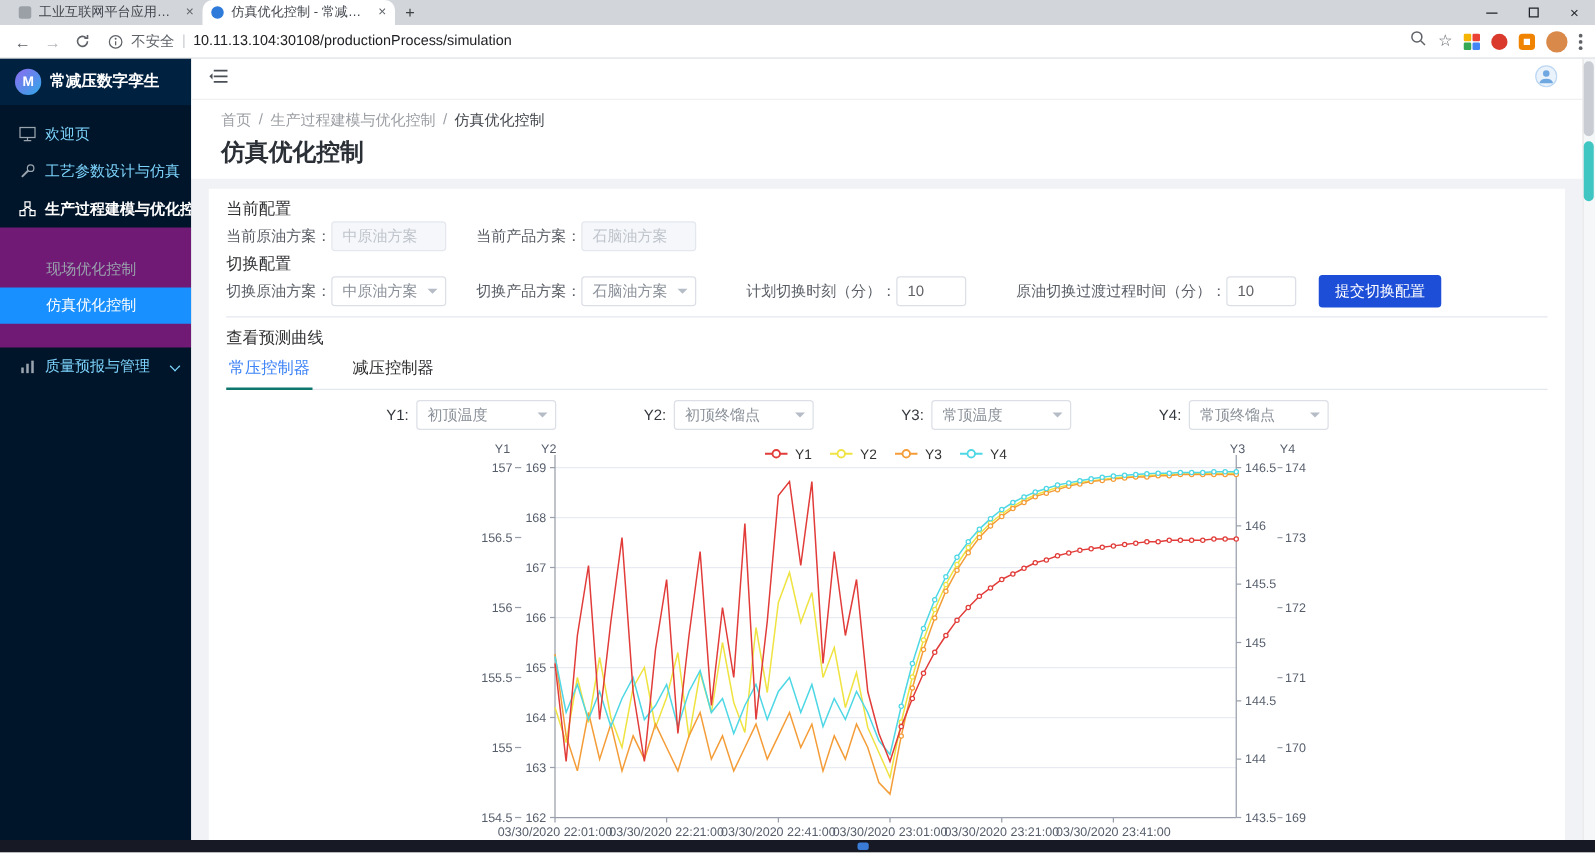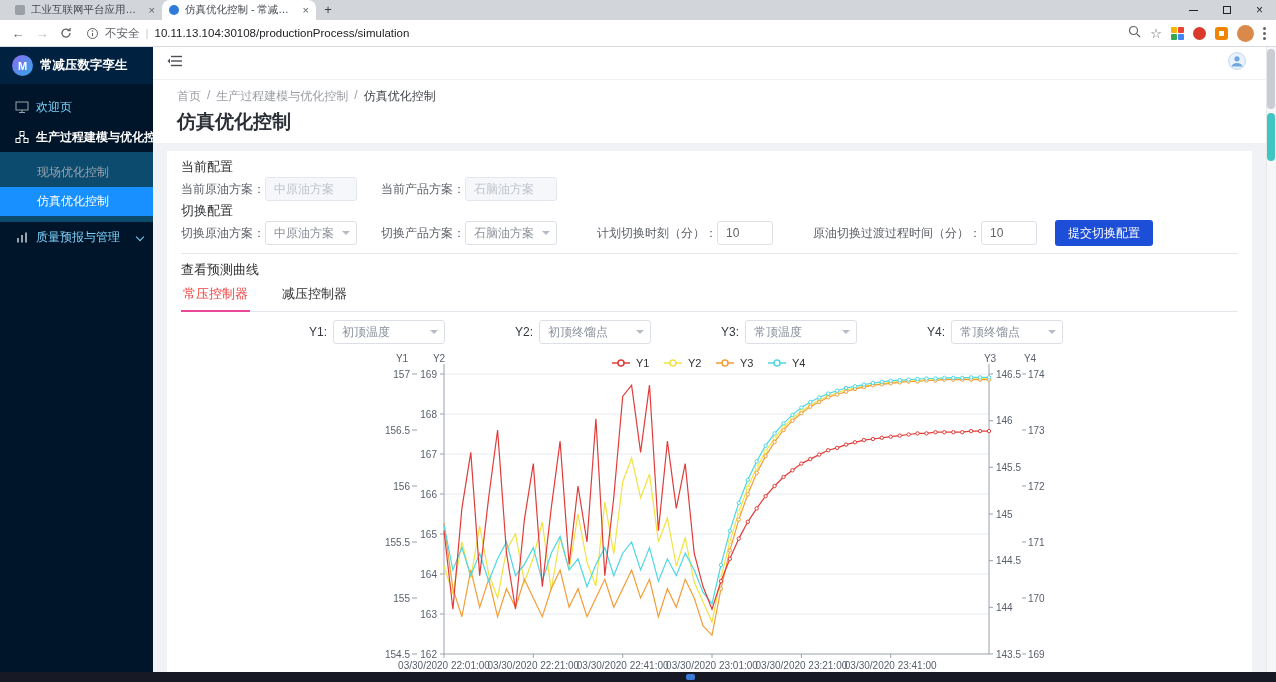--- a/index.html
+++ b/index.html
@@ -39,21 +39,21 @@
 .sidebar{position:absolute;left:0;top:47px;bottom:10px;width:153px;background:#001529;overflow:hidden}
 .logo{height:37px;background:#002140;display:flex;align-items:center;padding-left:12px;gap:7px}
 .logo-badge{width:21px;height:21px;border-radius:50%;background:linear-gradient(135deg,#8d6bf0,#2fa8e8);color:#fff;font-size:11px;font-weight:bold;display:flex;align-items:center;justify-content:center;flex:none}
 .logo-title{color:#fff;font-size:12.5px;font-weight:bold;white-space:nowrap}
 .menu{padding-top:8px}
 .mi{height:30px;display:flex;align-items:center;padding:0 10px 0 15px;color:#7dd3fc;font-size:12px;white-space:nowrap;cursor:pointer}
 .micon{width:14px;height:14px;margin-right:7px;flex:none}
 .mi.parent-active{color:#fff;font-weight:bold}
 .chev{margin-left:auto;width:6px;height:6px;border-right:1px solid currentColor;border-bottom:1px solid currentColor;flex:none}
 .chev.down{transform:rotate(45deg)}
-.submenu{background:#0c4a6e;padding:6px 0}
+.submenu{background:#701a75;padding:19px 0}
 .smi{height:29px;display:flex;align-items:center;padding-left:37px;color:#9aa4ae;font-size:12px;white-space:nowrap;cursor:pointer}
 .smi.active{background:#1890ff;color:#fff}
 .topbar{position:absolute;left:153px;top:47px;right:10px;height:33px;background:#fff;display:flex;align-items:center;justify-content:space-between;padding:0 20px 0 14px;border-bottom:1px solid #f0f0f0}
 .page{position:absolute;left:153px;top:80px;right:10px;bottom:10px;background:#f0f2f5;overflow:hidden}
 .page-header{background:#fff;padding:8px 24px 8px}
 .breadcrumb{font-size:12px;color:#9b9ea3;display:flex;gap:6px;align-items:flex-start}
 .breadcrumb .cur{color:#43474d}
 .page-title{margin-top:4px;font-size:19px;color:#2b2f36;font-weight:600}
 .card{background:#fff;margin:8px 14px 0;padding:8px 14px;height:540px;overflow:hidden}
 
@@ -62,21 +62,21 @@
 .inp{height:24px;border:1px solid #dcdfe6;border-radius:3px;font-size:12px;color:#606266;padding:0 8px;background:#fff;width:92px;font-family:inherit}
 .inp.disabled{background:#f5f7fa;border-color:#e4e7ed;color:#bfc4cc}
 .inp.num{width:56px}
 .sel{width:92px;height:24px;border:1px solid #dcdfe6;border-radius:3px;display:flex;align-items:center;justify-content:space-between;padding:0 6px 0 8px;color:#8a9099;font-size:12px;background:#fff;cursor:pointer}
 .caret{width:0;height:0;border-left:4px solid transparent;border-right:4px solid transparent;border-top:4px solid #b6bcc6}
 .btn-primary{height:26px;background:#1d4ed8;color:#fff;font-size:12px;border:none;border-radius:3px;padding:0 13px;margin-left:18px;cursor:pointer;font-family:inherit}
 .ml44{margin-left:24px}.ml40{margin-left:40px}
 .divider{border-top:1px solid #e4e7ed;margin:8px 0}
 .tabs-row{display:flex;gap:30px;border-bottom:1px solid #e4e7ed;margin-top:2px}
 .ctab{font-size:13px;color:#303133;padding:5px 2px 7px;cursor:pointer}
-.ctab.active{color:#ef4444;border-bottom:2px solid #ec4899;margin-bottom:-1px}
+.ctab.active{color:#3b82f6;border-bottom:2px solid #0f766e;margin-bottom:-1px}
 .sel-row{display:flex;align-items:center;margin:8px 0 0 128px;gap:70px}
 .sel-group{display:flex;align-items:center;gap:6px;font-size:12px;color:#35393f}
 .sel-row .sel{width:112px}
 .chart-wrap{margin:6px 0 0 198px;width:670px;height:326px}
 svg text.tick{font-size:10px;fill:#565e6c}
 svg text.legend-t{font-size:11px;fill:#333}
 
 .scrollcol{position:absolute;right:0;top:47px;bottom:10px;width:10px;background:#f6f7f8;border-left:1px solid #e8e8e8}
 .thumb-gray{position:absolute;top:2px;right:1px;width:8px;height:60px;background:#c9ccd2;border-radius:4px}
 .thumb-teal{position:absolute;top:66px;right:1px;width:8px;height:48px;background:#3fc6c3;border-radius:4px}
@@ -163,20 +163,27 @@
       <span class="logo-title">常减压数字孪生</span>
     </div>
     <nav class="menu">
       <div class="mi">
         <svg class="micon" viewBox="0 0 14 14">
             <rect x="1" y="2" width="12" height="8" fill="none" stroke="#9aa4ae"></rect>
             <line x1="7" y1="10" x2="7" y2="12.5" stroke="#9aa4ae"></line>
             <line x1="4" y1="12.5" x2="10" y2="12.5" stroke="#9aa4ae"></line>
           </svg>
         <span>欢迎页</span>
+      </div>
+      <div class="mi">
+        <svg class="micon" viewBox="0 0 14 14">
+            <circle cx="9.5" cy="4.5" r="2.6" fill="none" stroke="#9aa4ae"></circle>
+            <line x1="2.5" y1="11.5" x2="7.6" y2="6.4" stroke="#9aa4ae" stroke-width="1.6"></line>
+          </svg>
+        <span>工艺参数设计与仿真</span>
       </div>
       <div class="mi parent-active">
         <svg class="micon" viewBox="0 0 14 14">
             <rect x="5" y="1.5" width="4" height="4" fill="none" stroke="#fff"></rect>
             <rect x="1" y="8.5" width="4" height="4" fill="none" stroke="#fff"></rect>
             <rect x="9" y="8.5" width="4" height="4" fill="none" stroke="#fff"></rect>
             <line x1="7" y1="5.5" x2="3" y2="8.5" stroke="#fff"></line>
             <line x1="7" y1="5.5" x2="11" y2="8.5" stroke="#fff"></line>
           </svg>
         <span>生产过程建模与优化控制</span>

